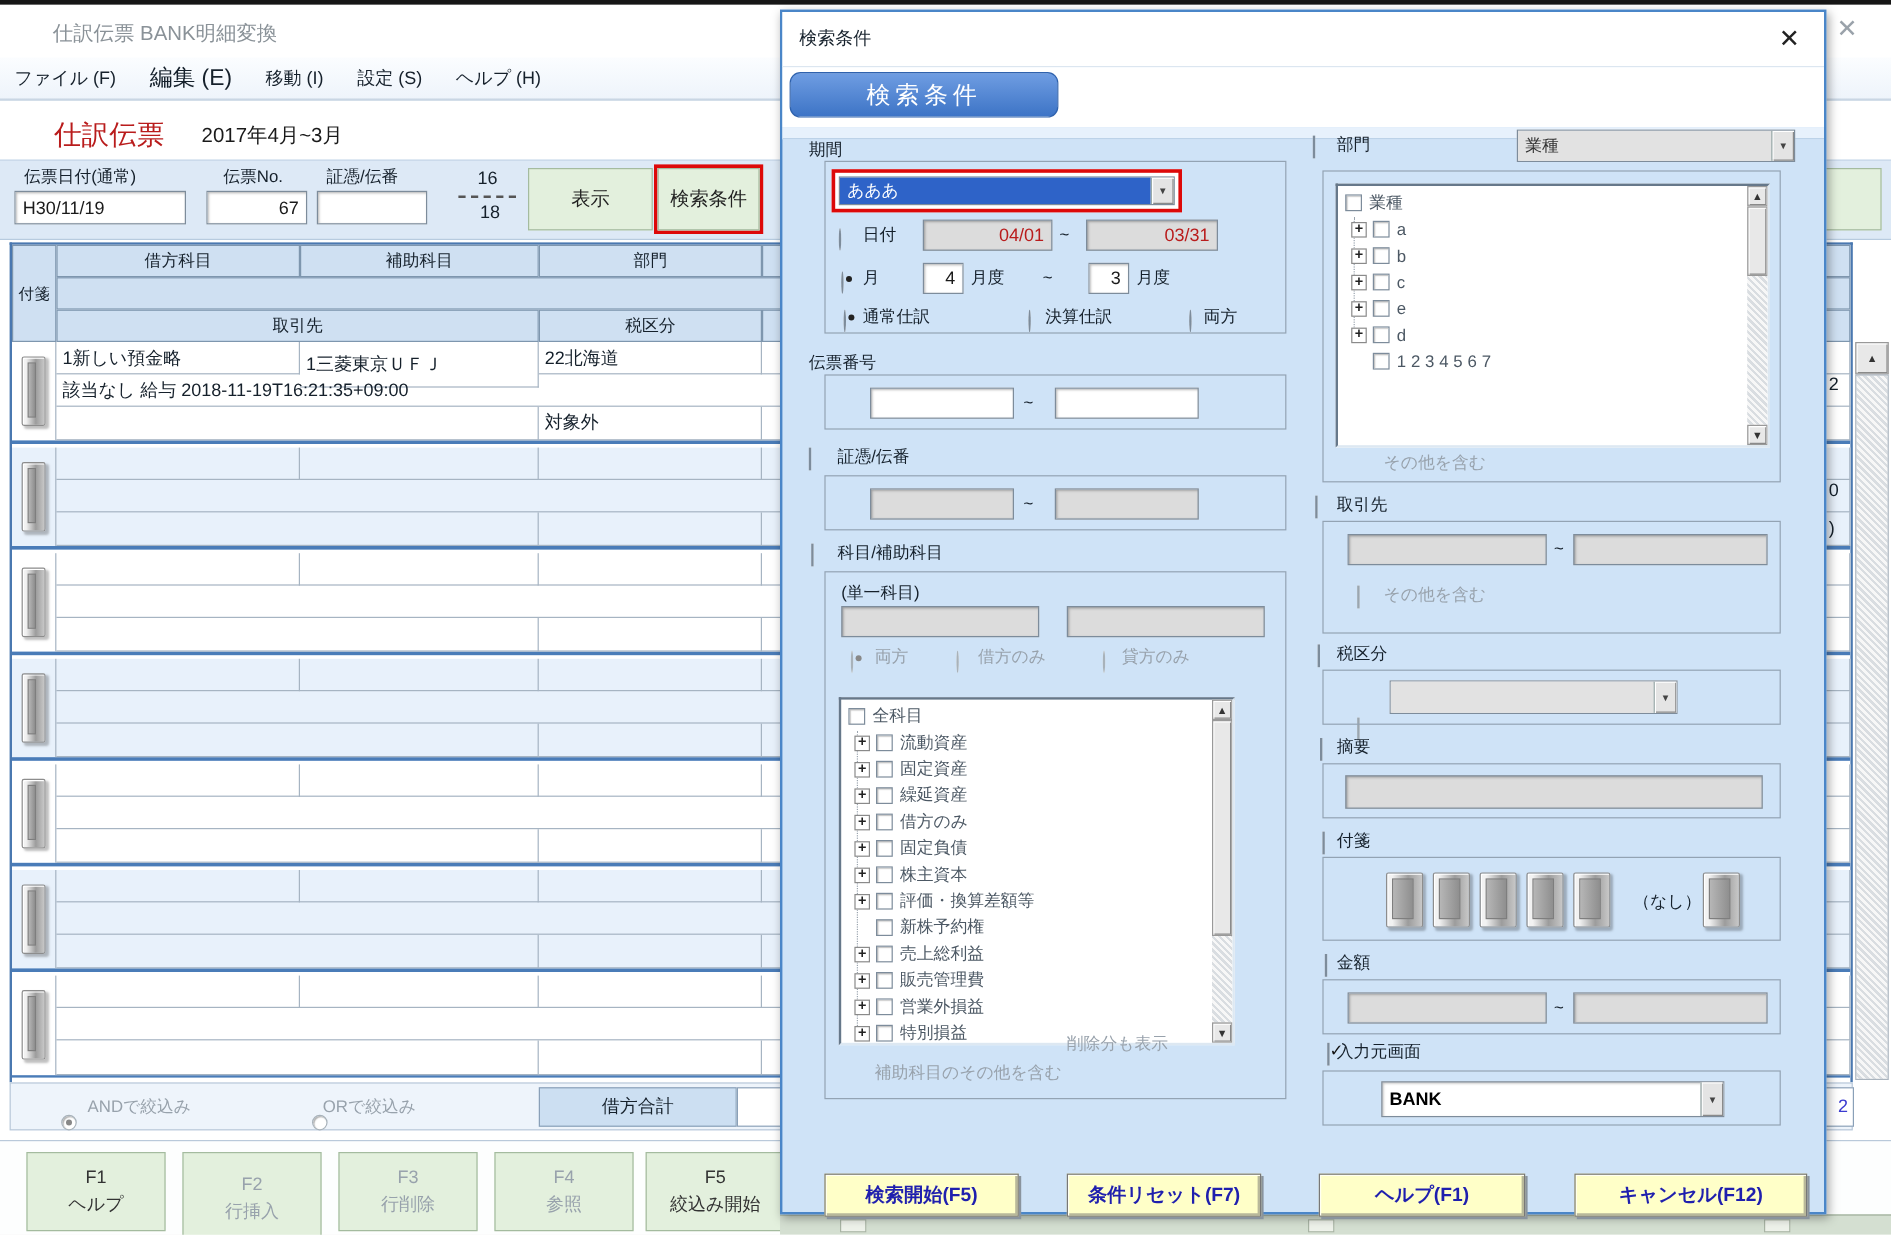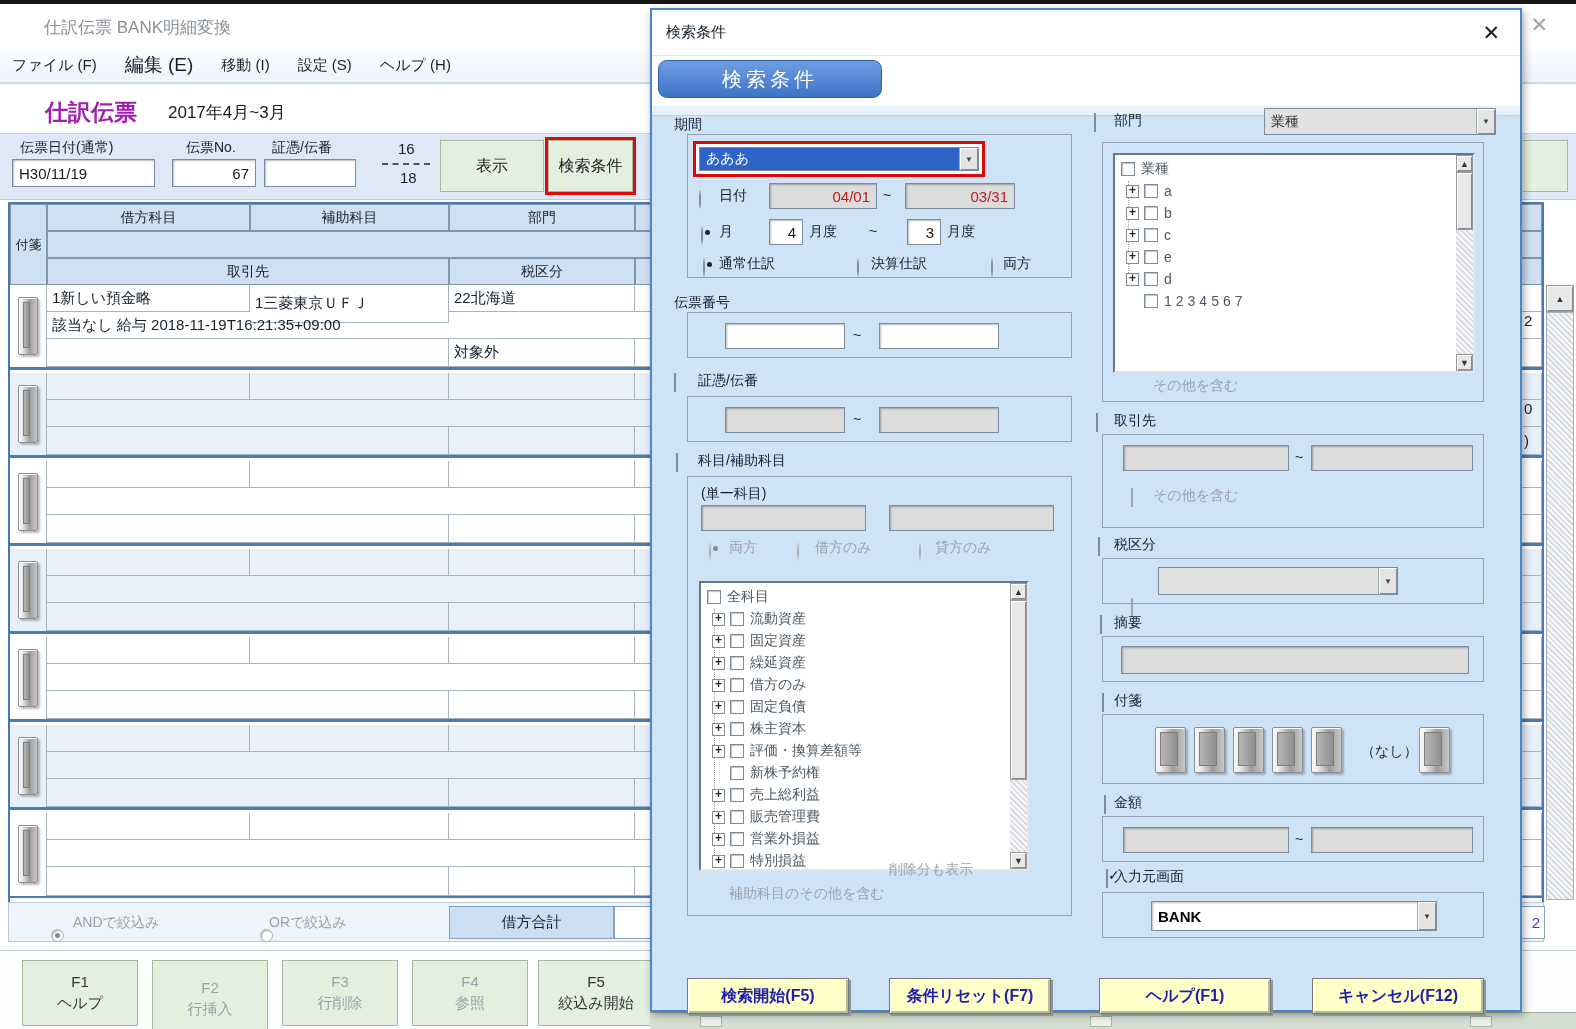--- a/index.html
+++ b/index.html
@@ -71,21 +71,21 @@
     </div>
 
     <div class="a" style="left:0;top:48px;width:1576px;height:36px;background:linear-gradient(#fbfdff,#eef4fb);border-bottom:2px solid #c9d6e4;display:flex;align-items:center;gap:28px;padding-left:12px">
       <span class="lbl" style="font-size:15px">ファイル (F)</span>
       <span class="lbl" style="font-size:19px">編集 (E)</span>
       <span class="lbl" style="font-size:15px">移動 (I)</span>
       <span class="lbl" style="font-size:15px">設定 (S)</span>
       <span class="lbl" style="font-size:15px">ヘルプ (H)</span>
     </div>
 
-    <span class="a" style="left:45px;top:97px;font-size:23px;font-weight:bold;color:#a21caf">仕訳伝票</span>
+    <span class="a" style="left:45px;top:97px;font-size:23px;font-weight:normal;color:#b91c1c">仕訳伝票</span>
     <span class="a" style="left:168px;top:101px;font-size:17px;color:#1a1a1a">2017年4月~3月</span>
 
     <div class="a" style="left:0;top:133px;width:1576px;height:67px;background:#dde9f6;border-top:1px solid #c6d6e8;border-bottom:1px solid #b7cbdf"></div>
     <span class="a lbl" style="left:20px;top:139px">伝票日付(通常)</span>
     <div class="a inp" style="left:12px;top:159px;width:143px;height:28px">
         <span>H30/11/19</span>
       </div>
     <span class="a lbl" style="left:186px;top:139px">伝票No.</span>
     <div class="a inp right blue-num" style="left:172px;top:159px;width:84px;height:28px">
         <span>67</span>
@@ -587,18 +587,18 @@
     
     <div class="a ybtn" style="left:35px;top:968px;width:162px;height:36px">
         <span>検索開始(F5)</span>
       </div>
     <div class="a ybtn" style="left:237px;top:968px;width:162px;height:36px">
         <span>条件リセット(F7)</span>
       </div>
     <div class="a ybtn" style="left:447px;top:968px;width:172px;height:36px">
         <span>ヘルプ(F1)</span>
       </div>
-    <div class="a ybtn" style="left:660px;top:968px;width:172px;height:36px">
+    <div class="a ybtn" style="left:660px;top:968px;width:194px;height:36px">
         <span>キャンセル(F12)</span>
       </div>
   </div>
 
 </div>
 
 </body></html>

